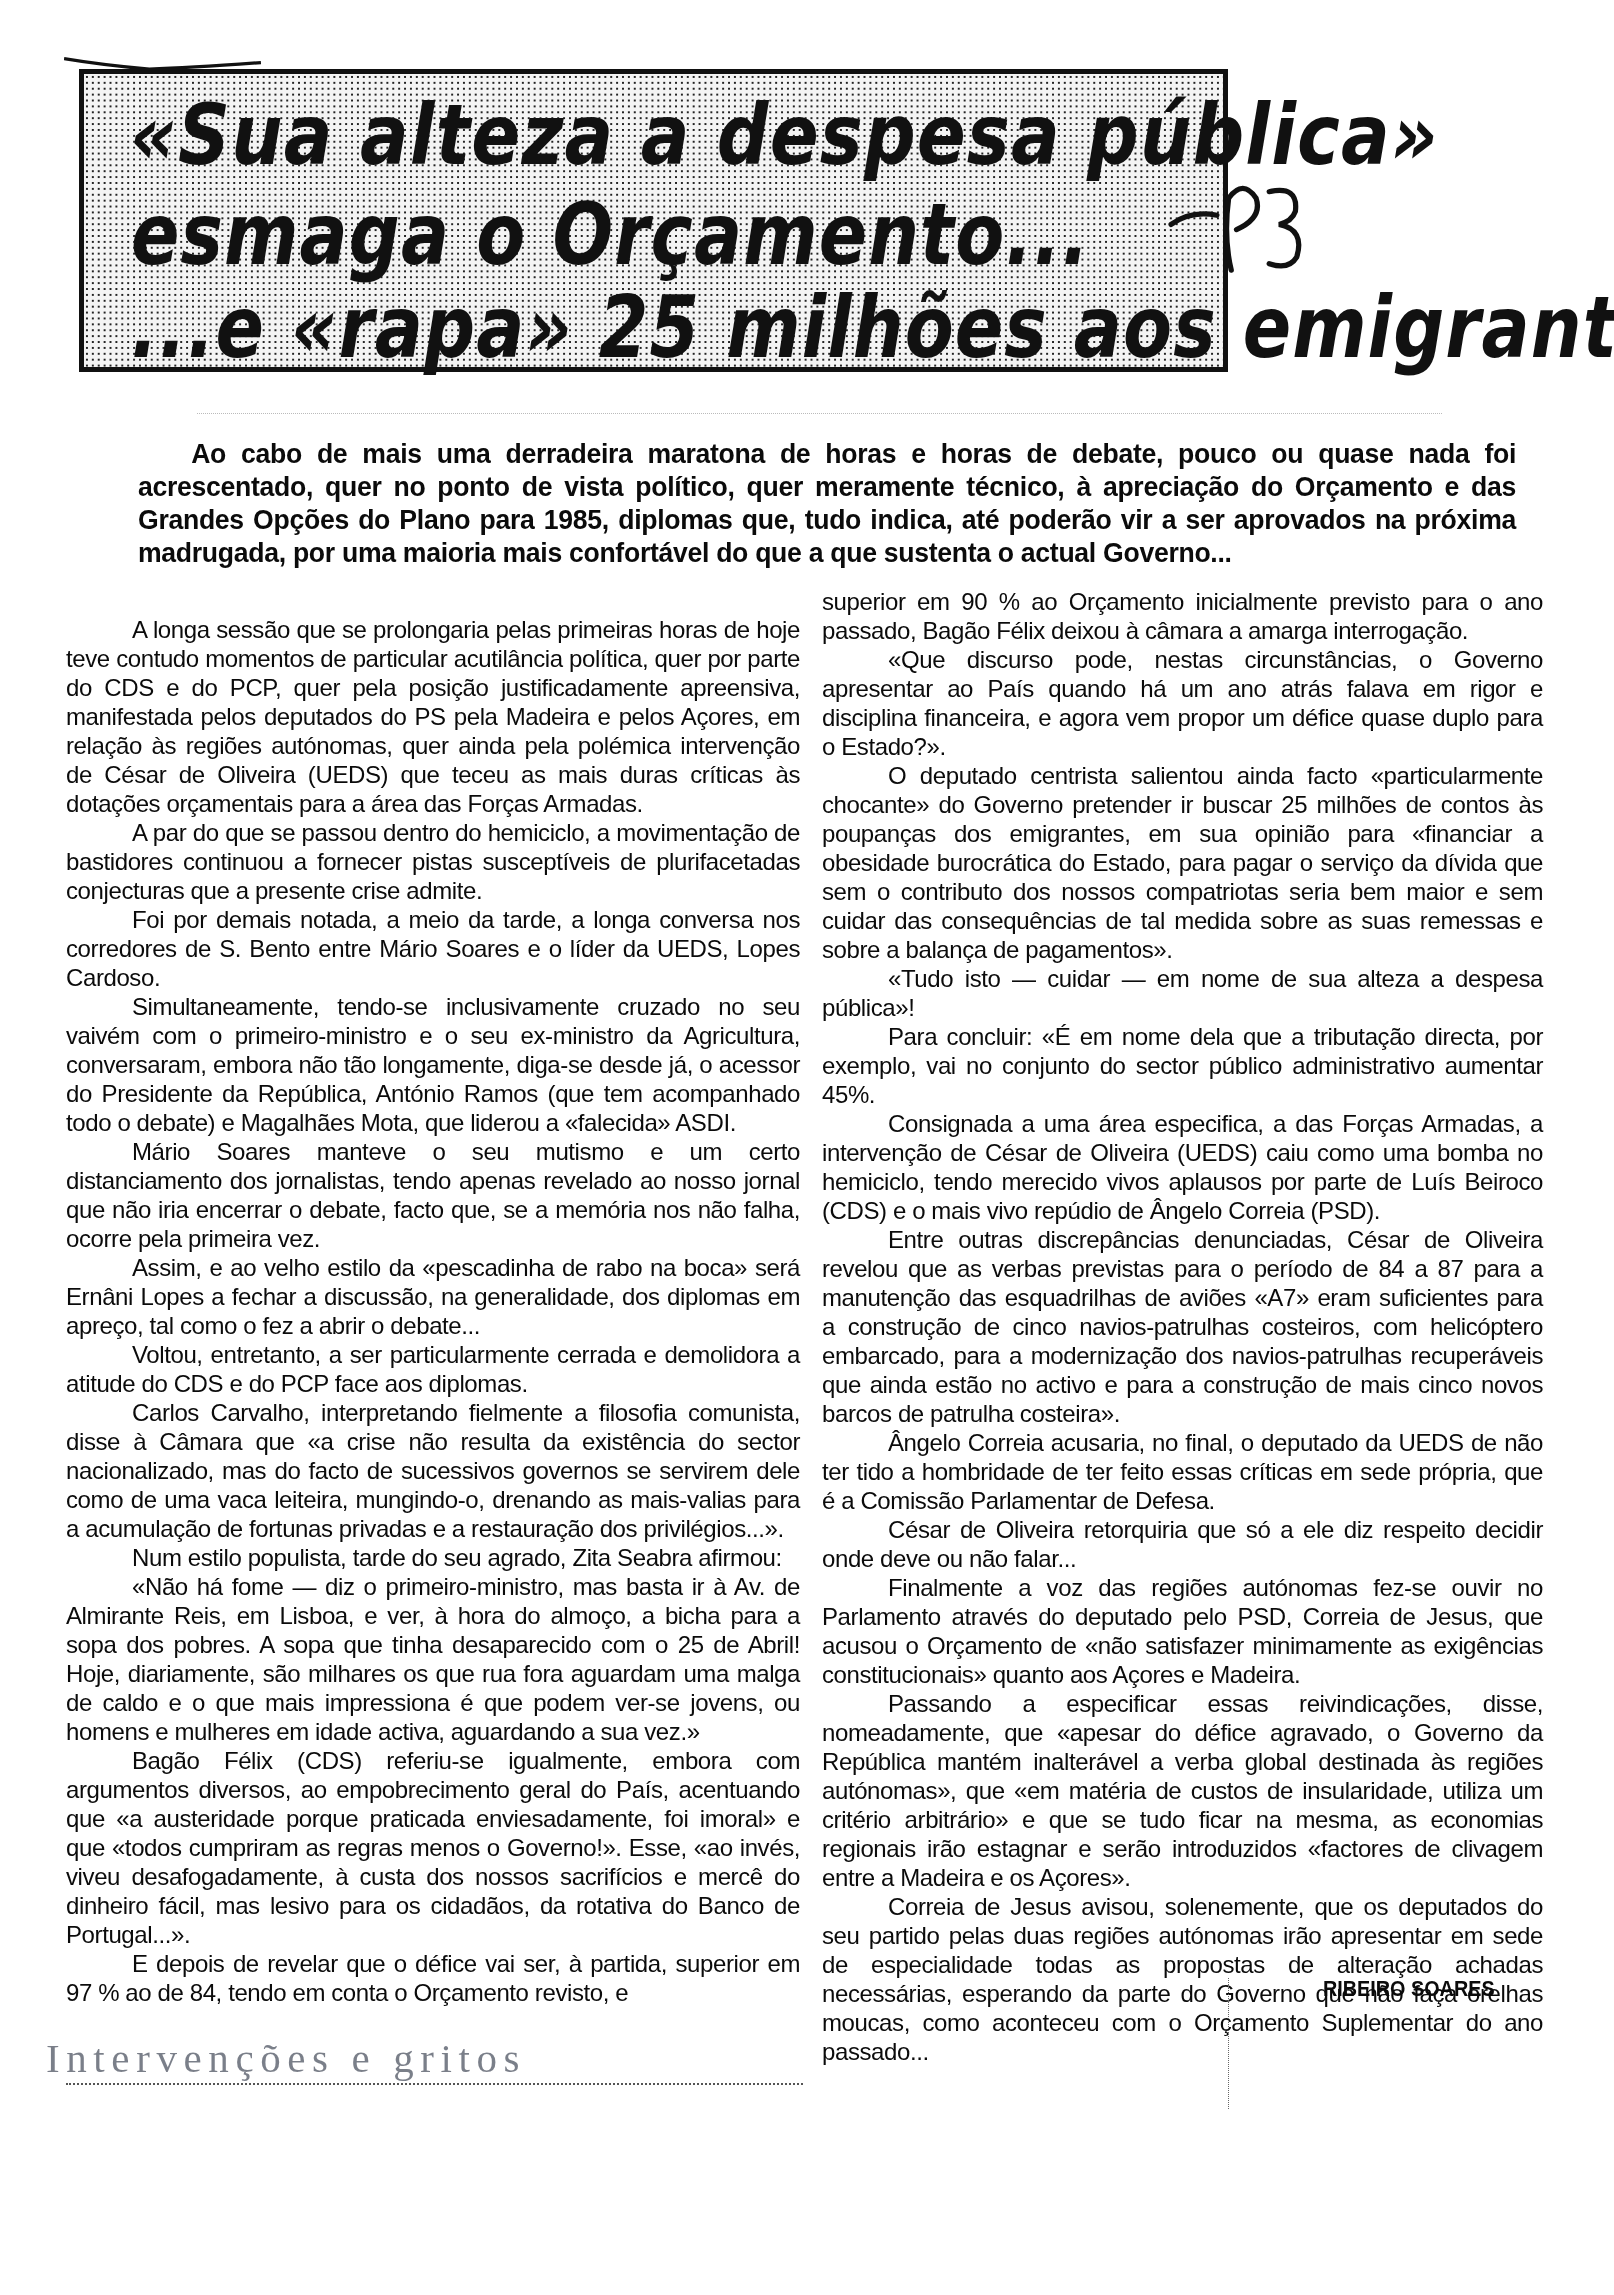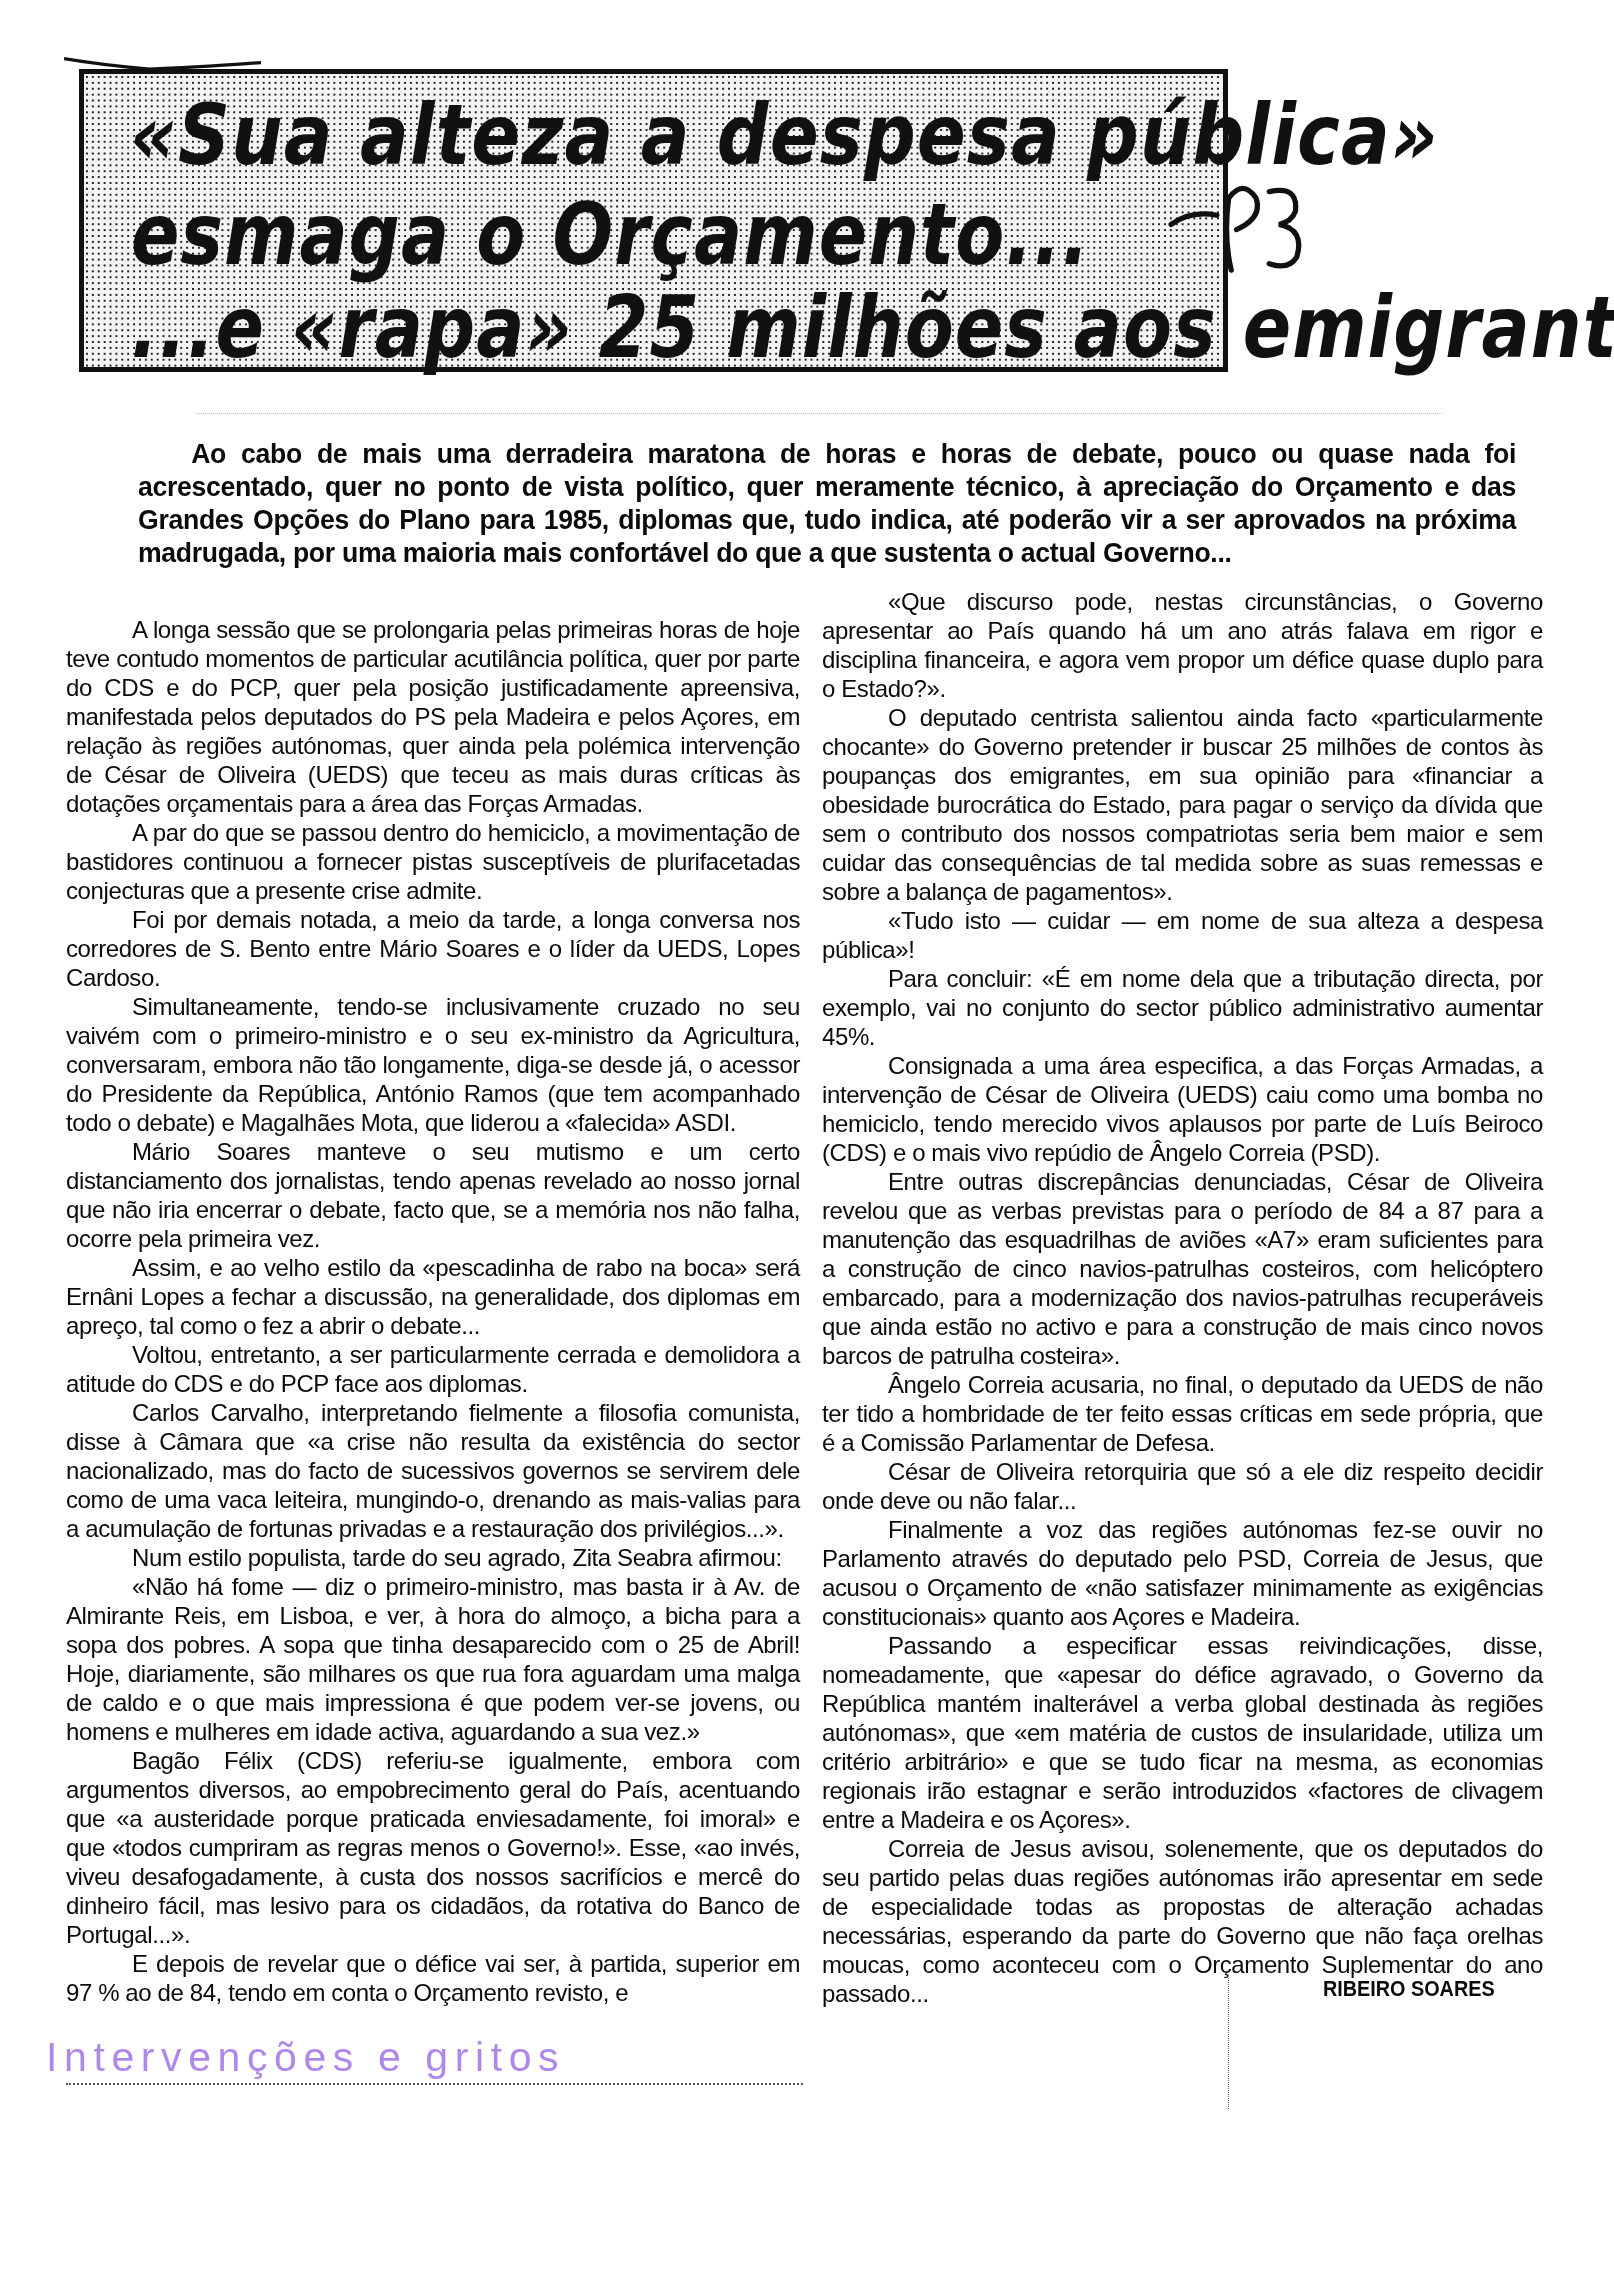--- a/index.html
+++ b/index.html
@@ -22,21 +22,21 @@
     position:absolute; left:138px; top:438px; width:1399px;
     font-family:"Liberation Sans", sans-serif; font-weight:bold; font-size:27px; line-height:33px;
     text-align:justify; text-indent:54px; letter-spacing:-0.3px; transform:scaleX(0.985); transform-origin:left top;
   }
   .col { position:absolute; top:615px; width:734px; font-family:"Liberation Sans", sans-serif; font-size:24px; line-height:29px; text-align:justify; letter-spacing:-0.4px; }
   .col-left { left:66px; }
   .col-right { left:822px; width:721px; top:587px; }
   .col p { margin:0; text-indent:66px; }
   .col p.noindent { text-indent:0; }
   .byline { position:absolute; left:1323px; top:1976px; font-family:"Liberation Sans", sans-serif; font-weight:bold; font-size:22px; letter-spacing:0px; transform:scaleX(0.9); transform-origin:left top; }
-  .bleed { position:absolute; font-family:Liberation Sans, sans-serif; color:#6d28d9; opacity:0.55; white-space:nowrap; }
+  .bleed { position:absolute; font-family:Liberation Serif, serif; color:#0f172a; opacity:0.55; white-space:nowrap; }
   .bleed-1 { left:46px; top:2034px; font-size:41px; letter-spacing:6.6px; }
   .rule-bottom { position:absolute; left:66px; top:2083px; width:737px; height:0; border-top:2px dotted #555; }
   .vline { position:absolute; left:1228px; top:1978px; width:0; height:131px; border-left:1.3px dotted #666; }
   .speckle { position:absolute; left:197px; top:413px; width:1245px; height:13px; border-top:1.3px dotted #bbb; }
 </style>
 </head>
 <body>
 
 <svg class="top-curve" viewBox="0 0 300 30">
   <path d="M0,4 Q60,14 130,20 Q190,18 300,10" stroke="#111" stroke-width="5" fill="none"></path>
@@ -66,20 +66,21 @@
   <p>Assim, e ao velho estilo da «pescadinha de rabo na boca» será Ernâni Lopes a fechar a discussão, na generalidade, dos diplomas em apreço, tal como o fez a abrir o debate...</p>
   <p>Voltou, entretanto, a ser particularmente cerrada e demolidora a atitude do CDS e do PCP face aos diplomas.</p>
   <p>Carlos Carvalho, interpretando fielmente a filosofia comunista, disse à Câmara que «a crise não resulta da existência do sector nacionalizado, mas do facto de sucessivos governos se servirem dele como de uma vaca leiteira, mungindo-o, drenando as mais-valias para a acumulação de fortunas privadas e a restauração dos privilégios...».</p>
   <p>Num estilo populista, tarde do seu agrado, Zita Seabra afirmou:</p>
   <p>«Não há fome — diz o primeiro-ministro, mas basta ir à Av. de Almirante Reis, em Lisboa, e ver, à hora do almoço, a bicha para a sopa dos pobres. A sopa que tinha desaparecido com o 25 de Abril! Hoje, diariamente, são milhares os que rua fora aguardam uma malga de caldo e o que mais impressiona é que podem ver-se jovens, ou homens e mulheres em idade activa, aguardando a sua vez.»</p>
   <p>Bagão Félix (CDS) referiu-se igualmente, embora com argumentos diversos, ao empobrecimento geral do País, acentuando que «a austeridade porque praticada enviesadamente, foi imoral» e que «todos cumpriram as regras menos o Governo!». Esse, «ao invés, viveu desafogadamente, à custa dos nossos sacrifícios e mercê do dinheiro fácil, mas lesivo para os cidadãos, da rotativa do Banco de Portugal...».</p>
   <p>E depois de revelar que o défice vai ser, à partida, superior em 97 % ao de 84, tendo em conta o Orçamento revisto, e</p>
 </div>
 
 <div class="col col-right">
+  <p class="noindent">superior em 90 % ao Orçamento inicialmente previsto para o ano passado, Bagão Félix deixou à câmara a amarga interrogação.</p>
   <p>«Que discurso pode, nestas circunstâncias, o Governo apresentar ao País quando há um ano atrás falava em rigor e disciplina financeira, e agora vem propor um défice quase duplo para o Estado?».</p>
   <p>O deputado centrista salientou ainda facto «particularmente chocante» do Governo pretender ir buscar 25 milhões de contos às poupanças dos emigrantes, em sua opinião para «financiar a obesidade burocrática do Estado, para pagar o serviço da dívida que sem o contributo dos nossos compatriotas seria bem maior e sem cuidar das consequências de tal medida sobre as suas remessas e sobre a balança de pagamentos».</p>
   <p>«Tudo isto — cuidar — em nome de sua alteza a despesa pública»!</p>
   <p>Para concluir: «É em nome dela que a tributação directa, por exemplo, vai no conjunto do sector público administrativo aumentar 45%.</p>
   <p>Consignada a uma área especifica, a das Forças Armadas, a intervenção de César de Oliveira (UEDS) caiu como uma bomba no hemiciclo, tendo merecido vivos aplausos por parte de Luís Beiroco (CDS) e o mais vivo repúdio de Ângelo Correia (PSD).</p>
   <p>Entre outras discrepâncias denunciadas, César de Oliveira revelou que as verbas previstas para o período de 84 a 87 para a manutenção das esquadrilhas de aviões «A7» eram suficientes para a construção de cinco navios-patrulhas costeiros, com helicóptero embarcado, para a modernização dos navios-patrulhas recuperáveis que ainda estão no activo e para a construção de mais cinco novos barcos de patrulha costeira».</p>
   <p>Ângelo Correia acusaria, no final, o deputado da UEDS de não ter tido a hombridade de ter feito essas críticas em sede própria, que é a Comissão Parlamentar de Defesa.</p>
   <p>César de Oliveira retorquiria que só a ele diz respeito decidir onde deve ou não falar...</p>
   <p>Finalmente a voz das regiões autónomas fez-se ouvir no Parlamento através do deputado pelo PSD, Correia de Jesus, que acusou o Orçamento de «não satisfazer minimamente as exigências constitucionais» quanto aos Açores e Madeira.</p>
   <p>Passando a especificar essas reivindicações, disse, nomeadamente, que «apesar do défice agravado, o Governo da República mantém inalterável a verba global destinada às regiões autónomas», que «em matéria de custos de insularidade, utiliza um critério arbitrário» e que se tudo ficar na mesma, as economias regionais irão estagnar e serão introduzidos «factores de clivagem entre a Madeira e os Açores».</p>

